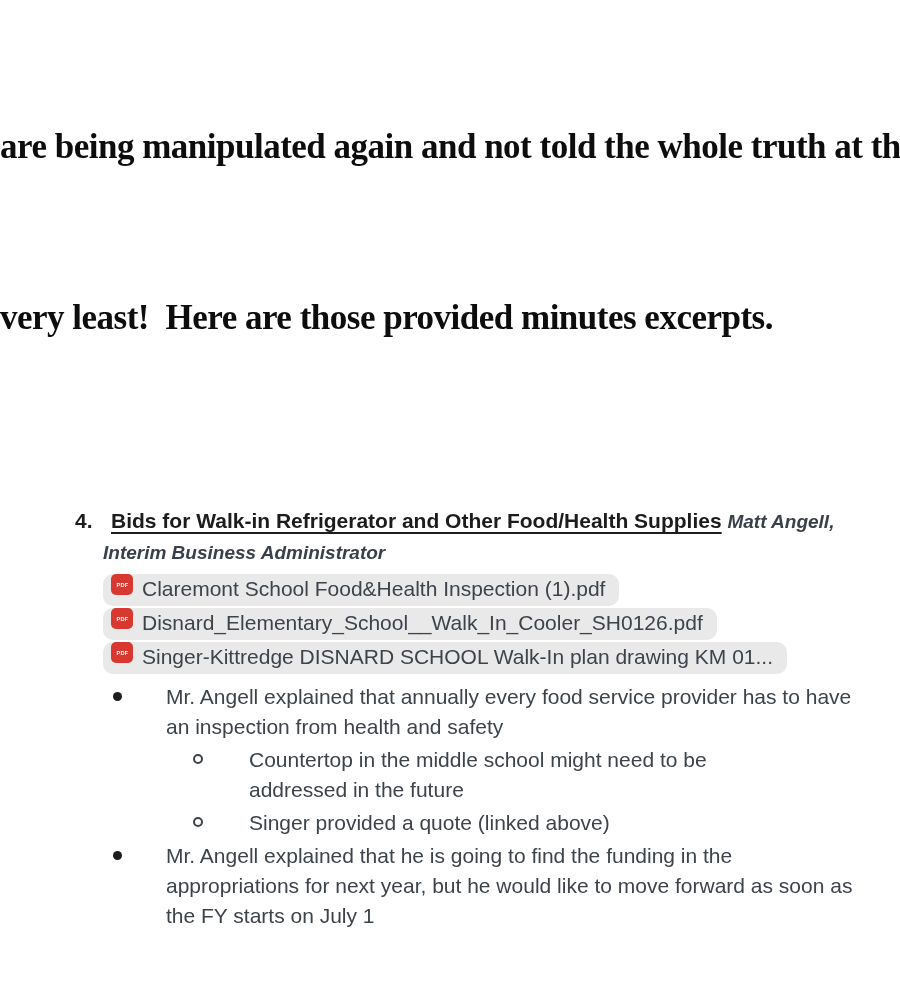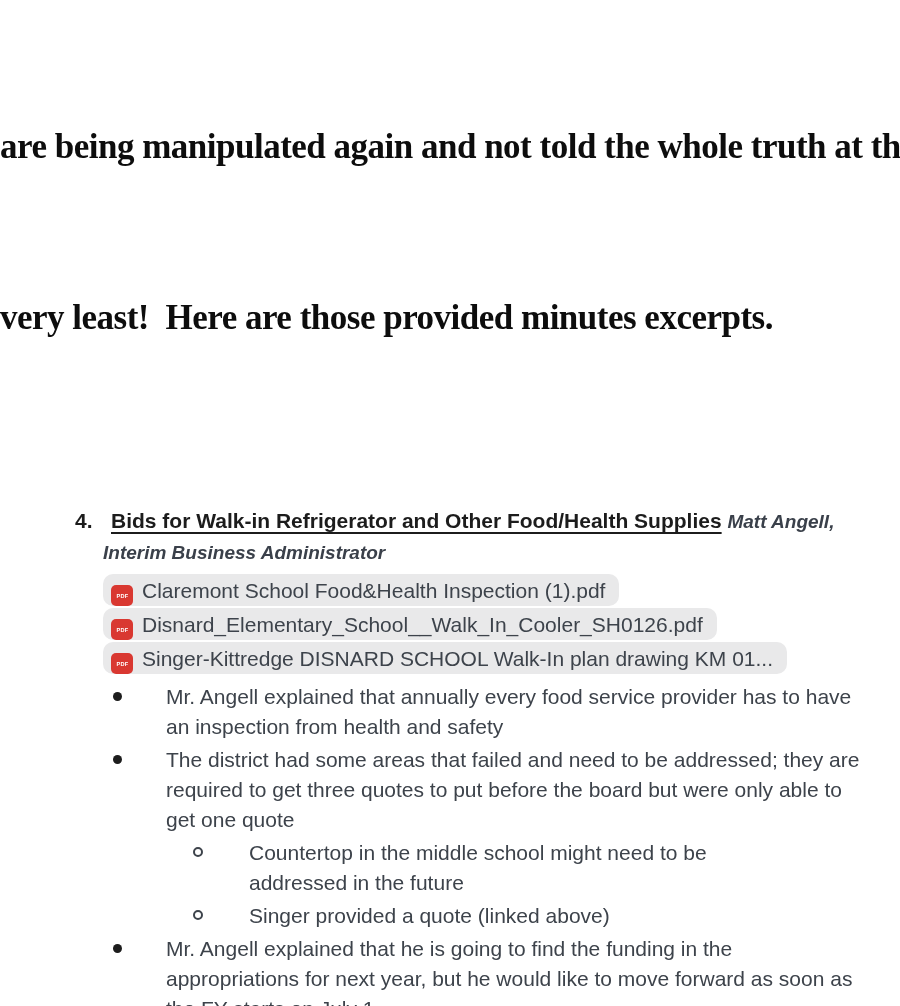--- a/index.html
+++ b/index.html
@@ -53,26 +53,26 @@
   
   .attachments {
     margin: 6px 0 8px 28px;
     display: flex;
     flex-direction: column;
     align-items: flex-start;
     gap: 2px;
   }
   .pill {
     display: inline-flex;
-    align-items: flex-end;
+    align-items: flex-start;
     gap: 9px;
     height: 32px;
     background: #e9e9ea;
     border-radius: 10px;
-    padding: 8px 14px 0 8px;
+    padding: 0 14px 0 8px;
     cursor: pointer;
   }
   .pdf-icon {
     width: 22px; height: 21px;
     background: #d93831;
     border-radius: 5px;
     display: flex; align-items: center; justify-content: center;
     flex-shrink: 0;
   }
   .pdf-label {
@@ -137,24 +137,20 @@
     <span class="pill-name">Singer-Kittredge DISNARD SCHOOL Walk-In plan drawing KM 01...</span>
   </div>
 </div>
 
     <div class="bullets" id="bullets">
   <div class="li l1">
     <span class="marker m-disc"></span>
     <span class="content">Mr. Angell explained that annually every food service provider has to have an inspection from health and safety</span>
   </div>
 
-  <div class="li l1">
-    <span class="marker m-disc"></span>
-    <span class="content">The district had some areas that failed and need to be addressed; they are required to get three quotes to put before the board but were only able to get one quote</span>
-  </div>
 
   <div class="li l2">
     <span class="marker m-circle"></span>
     <span class="content">Countertop in the middle school might need to be addressed in the future</span>
   </div>
 
   <div class="li l2">
     <span class="marker m-circle"></span>
     <span class="content">Singer provided a quote (linked above)</span>
   </div>

